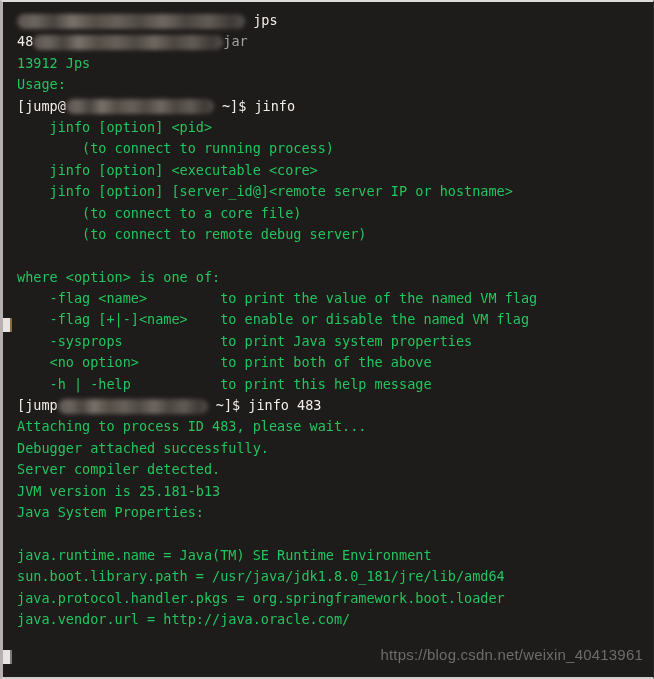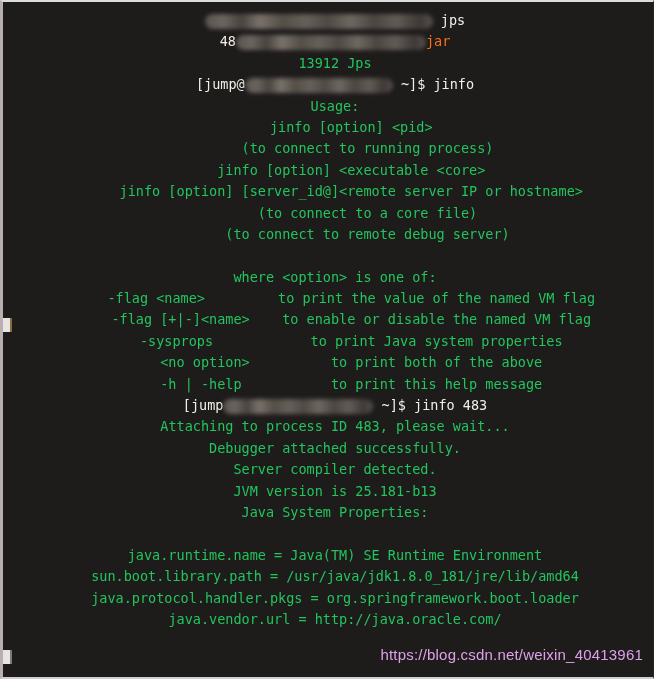--- a/index.html
+++ b/index.html
@@ -48,30 +48,29 @@
     box-sizing: border-box;
   }
 
   .line {
     height: 21.4px;
     line-height: 21.4px;
     font-size: 13.5px;
     color: #f0ece6;
     white-space: pre;
     letter-spacing: 0px;
-    text-align: center;
   }
   .line.blank { color: transparent; }
 
   .seg { white-space: pre; }
 
   
   .c-default { color: #22c55e; }
   .c-prompt  { color: #f2eee8; }
-  .c-jar     { color: #f97316; }
+  .c-jar     { color: #a3a3a3; }
 
   
   .redact {
     display: inline-block;
     vertical-align: middle;
     border-radius: 9px;
     background:
       linear-gradient(90deg,
         #5b5550 0%, #6f6862 8%, #4a4541 16%, #7d756e 24%,
         #565049 34%, #6a635c 44%, #514b46 54%, #726b64 64%,
@@ -79,40 +78,40 @@
     filter: blur(2.2px);
     opacity: 0.97;
   }
 
   .watermark {
     position: absolute;
     right: 10px;
     bottom: 14px;
     font-family: "Liberation Sans", sans-serif;
     font-size: 15px;
-    color: #f0abfc;
+    color: #737373;
     opacity: 0.92;
     letter-spacing: 0.2px;
     white-space: nowrap;
   }
 </style>
 </head>
 <body>
 
 <div id="terminal">
 
   <div class="edge-nub n1"></div>
   <div class="edge-nub n2"></div>
 
   <div id="screen">
       <div class="line"><span class="redact" style="width: 228px; height: 15px;"></span><span class="seg c-prompt"> jps</span></div>
       <div class="line"><span class="seg c-prompt">48</span><span class="redact" style="width: 190px; height: 15px;"></span><span class="seg c-jar">jar</span></div>
       <div class="line"><span class="seg c-default">13912 Jps</span></div>
+      <div class="line"><span class="seg c-default">Usage:</span></div>
       <div class="line"><span class="seg c-prompt">[jump@</span><span class="redact" style="width: 148px; height: 15px;"></span><span class="seg c-prompt"> ~]$ jinfo</span></div>
-      <div class="line"><span class="seg c-default">Usage:</span></div>
       <div class="line"><span class="seg c-default">    jinfo [option] &lt;pid&gt;</span></div>
       <div class="line"><span class="seg c-default">        (to connect to running process)</span></div>
       <div class="line"><span class="seg c-default">    jinfo [option] &lt;executable &lt;core&gt;</span></div>
       <div class="line"><span class="seg c-default">    jinfo [option] [server_id@]&lt;remote server IP or hostname&gt;</span></div>
       <div class="line"><span class="seg c-default">        (to connect to a core file)</span></div>
       <div class="line"><span class="seg c-default">        (to connect to remote debug server)</span></div>
       <div class="line blank"><span class="seg c-default"></span></div>
       <div class="line"><span class="seg c-default">where &lt;option&gt; is one of:</span></div>
       <div class="line"><span class="seg c-default">    -flag &lt;name&gt;         to print the value of the named VM flag</span></div>
       <div class="line"><span class="seg c-default">    -flag [+|-]&lt;name&gt;    to enable or disable the named VM flag</span></div>

